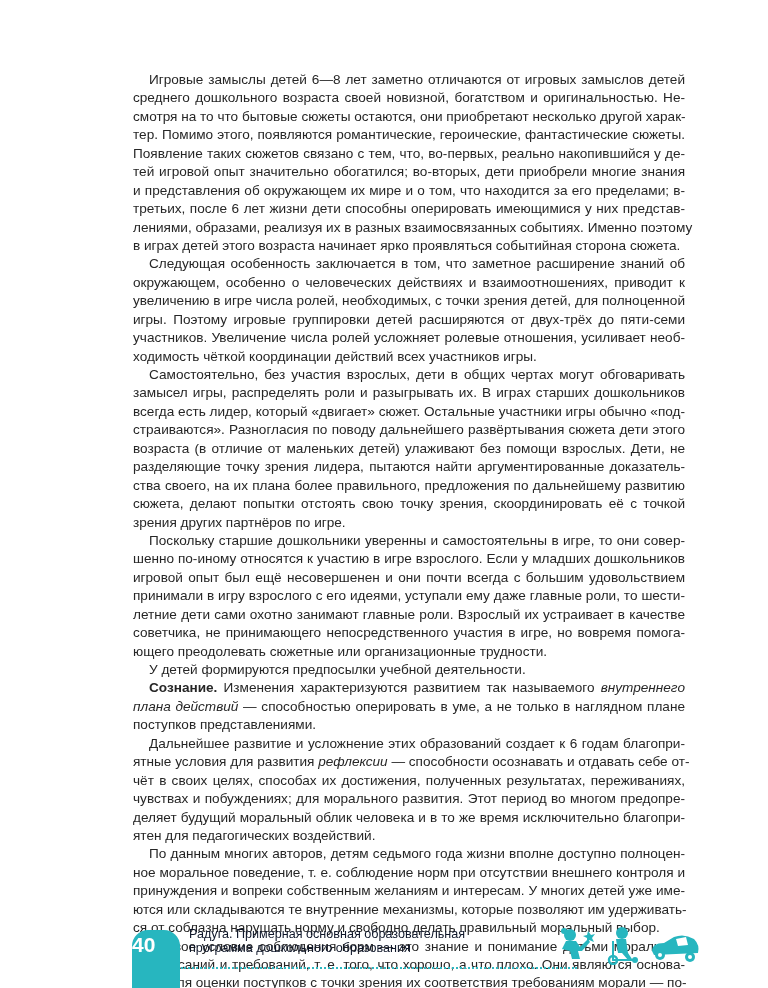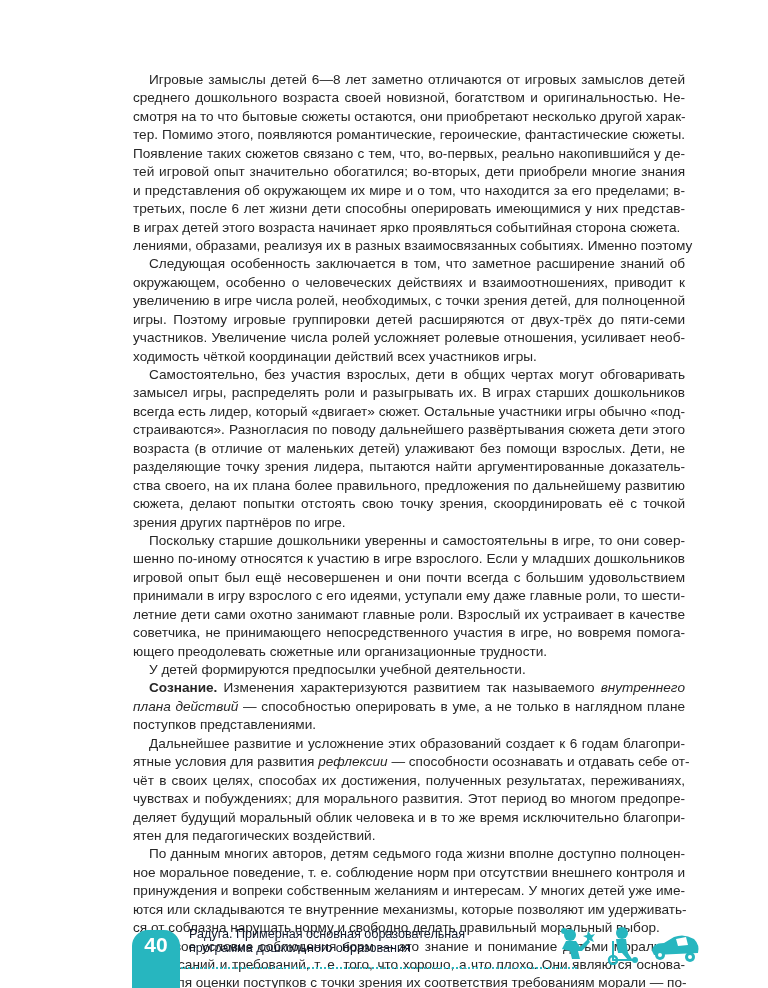--- a/index.html
+++ b/index.html
@@ -13,21 +13,21 @@
     .line { display: block; white-space: nowrap; text-align: justify; text-align-last: justify; height: 18.45px; overflow: visible; }
     .line.last { text-align-last: left; }
     .line.indent { padding-left: 16px; }
     .bold { font-weight: bold; }
     .ital { font-style: italic; }
     .footer-tab {
       position: absolute; left: 132px; top: 930px; width: 48px; height: 58px;
       background: #27b6bf; border-radius: 16px 16px 0 0;
     }
     .page-number {
-      position: absolute; left: 132px; top: 933px; width: 48px; text-align: center;
+      position: absolute; left: 132px; top: 933px; width: 48px; 
       font-family: "Liberation Sans", sans-serif; font-weight: bold; font-size: 21px; color: #ffffff;
     }
     .footer-title {
       position: absolute; left: 189px; top: 927px;
       font-family: "Liberation Sans", sans-serif; font-size: 12.6px; line-height: 14px; color: #0f172a;
     }
     .dotted-line {
       position: absolute; left: 181px; top: 967px; width: 396px; height: 0;
       border-top: 2px dotted #2fb7c0;
     }
@@ -40,22 +40,22 @@
   <div class="text-block">
 
     <span class="line indent">Игровые замыслы детей 6—8 лет заметно отличаются от игровых замыслов детей</span>
     <span class="line">среднего дошкольного возраста своей новизной, богатством и оригинальностью. Не-</span>
     <span class="line">смотря на то что бытовые сюжеты остаются, они приобретают несколько другой харак-</span>
     <span class="line">тер. Помимо этого, появляются романтические, героические, фантастические сюжеты.</span>
     <span class="line">Появление таких сюжетов связано с тем, что, во-первых, реально накопившийся у де-</span>
     <span class="line">тей игровой опыт значительно обогатился; во-вторых, дети приобрели многие знания</span>
     <span class="line">и представления об окружающем их мире и о том, что находится за его пределами; в-</span>
     <span class="line">третьих, после 6 лет жизни дети способны оперировать имеющимися у них представ-</span>
+    <span class="line">лениями, образами, реализуя их в разных взаимосвязанных событиях. Именно поэтому</span>
     <span class="line last">в играх детей этого возраста начинает ярко проявляться событийная сторона сюжета.</span>
-    <span class="line">лениями, образами, реализуя их в разных взаимосвязанных событиях. Именно поэтому</span>
 
     <span class="line indent">Следующая особенность заключается в том, что заметное расширение знаний об</span>
     <span class="line">окружающем, особенно о человеческих действиях и взаимоотношениях, приводит к</span>
     <span class="line">увеличению в игре числа ролей, необходимых, с точки зрения детей, для полноценной</span>
     <span class="line">игры. Поэтому игровые группировки детей расширяются от двух-трёх до пяти-семи</span>
     <span class="line">участников. Увеличение числа ролей усложняет ролевые отношения, усиливает необ-</span>
     <span class="line last">ходимость чёткой координации действий всех участников игры.</span>
 
     <span class="line indent">Самостоятельно, без участия взрослых, дети в общих чертах могут обговаривать</span>
     <span class="line">замысел игры, распределять роли и разыгрывать их. В играх старших дошкольников</span>

